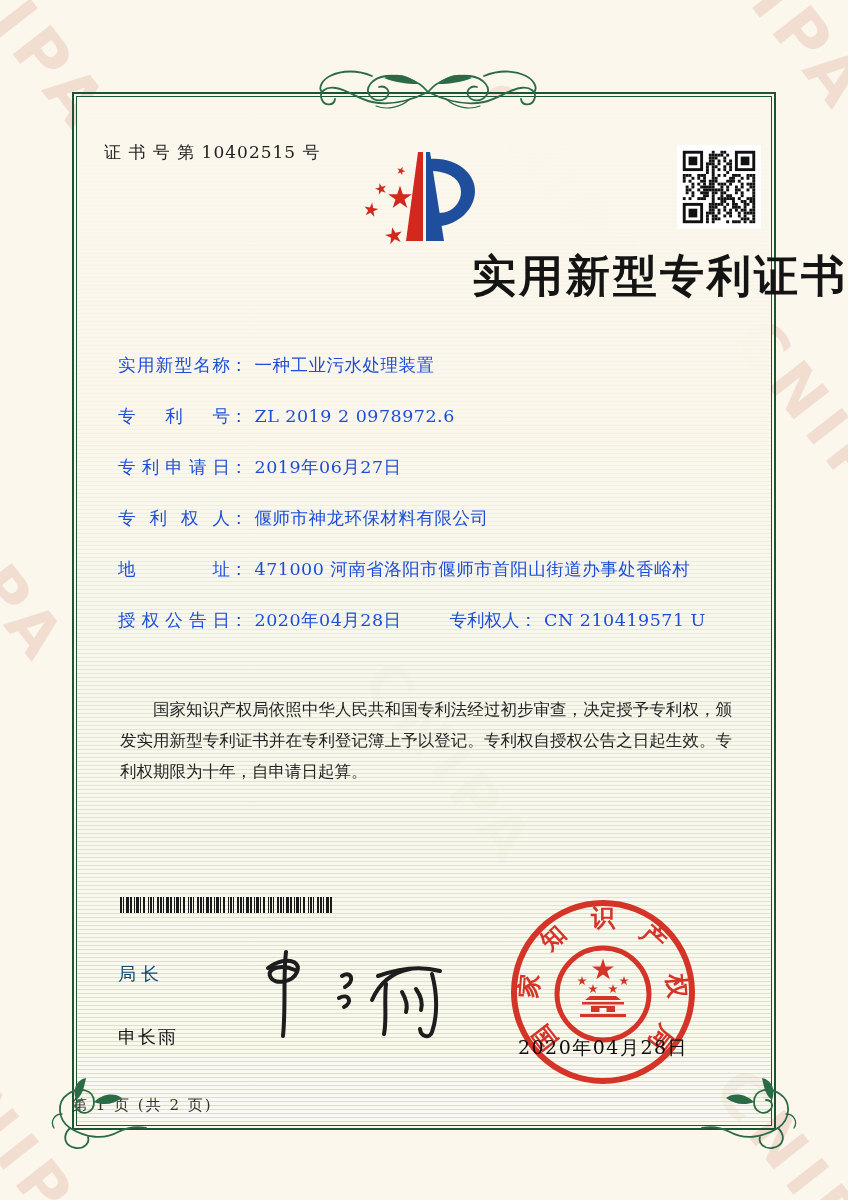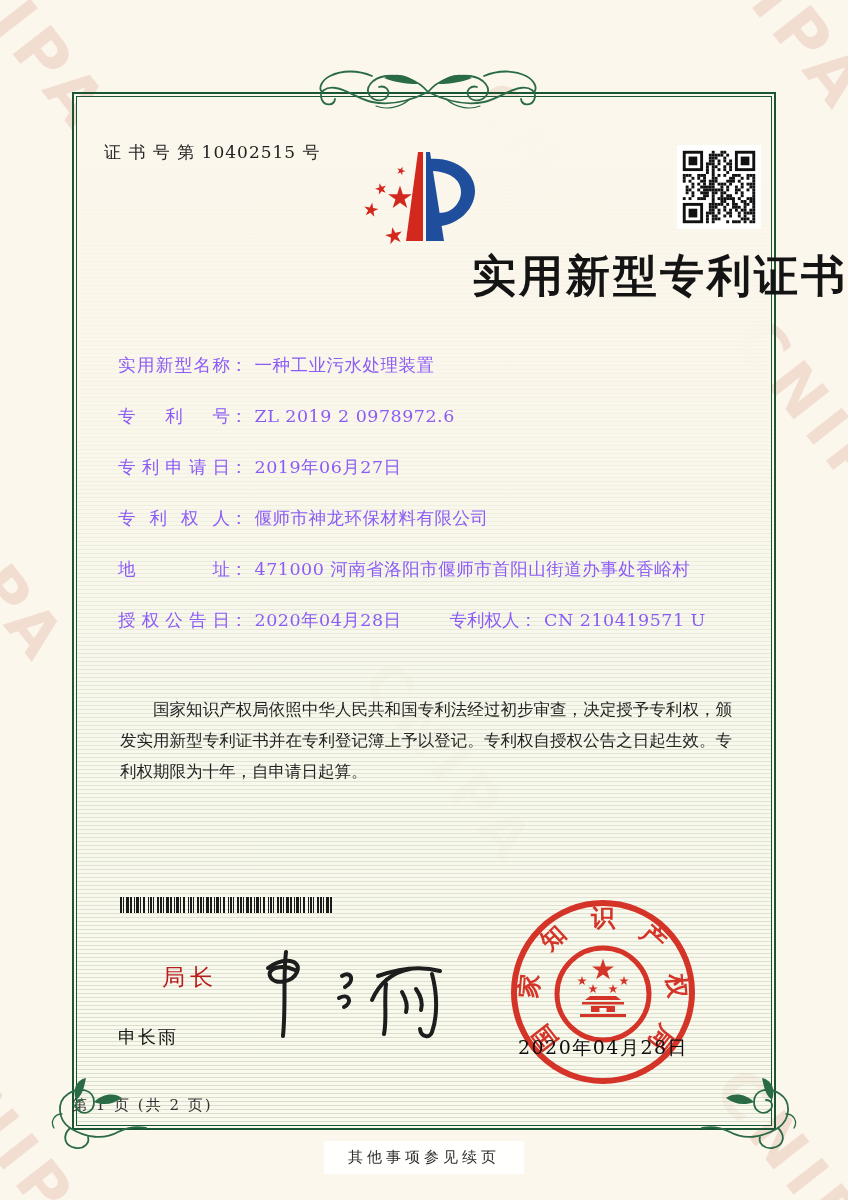--- a/index.html
+++ b/index.html
@@ -21,34 +21,34 @@
                       rgba(252,252,246,.55) 1px, rgba(252,252,246,.55) 4px);}
 
   .content{position:absolute;inset:0;z-index:3;}
 
   .cert-no{position:absolute;left:104px;top:141px;font-size:17px;letter-spacing:1px;color:#222;}
   .logo{position:absolute;left:356px;top:144px;}
   .qr{position:absolute;left:677px;top:145px;}
   .title{position:absolute;left:0;width:100%;top:247px;margin:0;text-align:right;
          font-size:44px;font-weight:bold;letter-spacing:3px;color:#141414;}
 
-  .fields{position:absolute;left:118px;top:353px;width:580px;font-size:17.5px;color:#8b5cf6;}
+  .fields{position:absolute;left:118px;top:353px;width:580px;font-size:17.5px;color:#1d4ed8;}
   .frow{margin-bottom:30px;white-space:nowrap;height:21px;}
   .flabel{display:inline-block;width:112px;text-align:justify;text-align-last:justify;}
   .fcolon{display:inline-block;margin-right:7px;}
   .fvalue{letter-spacing:.5px;}
   .pair2{margin-left:48px;}
 
   .body-text{position:absolute;left:120px;top:694px;width:612px;font-size:16.5px;
              line-height:31px;color:#242424;}
   .body-text p{margin:0;text-indent:2em;text-align:justify;}
 
   .barcode{position:absolute;left:120px;top:897px;}
 
-  .sig-title{position:absolute;left:118px;top:962px;font-size:23px;letter-spacing:5px;color:#b91c1c;margin-left:44px;}
+  .sig-title{position:absolute;left:118px;top:962px;font-size:18px;letter-spacing:5px;color:#0c4a6e;}
   .sig-name{position:absolute;left:118px;top:1001px;font-size:18px;letter-spacing:2px;color:#151515;margin-top:24px;}
   .signature{position:absolute;left:250px;top:944px;}
 
   .seal{position:absolute;left:506px;top:894px;opacity:.94;z-index:4;}
   .seal-date{position:absolute;left:506px;top:1035px;width:194px;text-align:center;
              font-size:19px;letter-spacing:1.5px;color:#0e0e0e;z-index:5;}
 
   .page-info{position:absolute;left:72px;width:616px;top:1096px;text-align:left;
              font-size:15px;letter-spacing:2px;color:#303030;}
 
@@ -512,17 +512,14 @@
       <use href="#star" transform="translate(21,-13) scale(0.5)"></use>
       <path d="M-18,6 L18,6 L13,2 L-13,2 Z"></path>
       <rect x="-21" y="8" width="42" height="2.5"></rect>
       <rect x="-12" y="12" width="24" height="6"></rect>
       <rect x="-3.5" y="14" width="7" height="4" fill="#fdf9f0"></rect>
       <rect x="-23" y="20" width="46" height="3"></rect>
     </g>
   </svg>
   <div class="seal-date">2020年04月28日</div>
 
-  <div class="bottom-note">
-    <span>其他事项参见续页</span>
-  </div>
 
 </div>
 
 </body></html>

